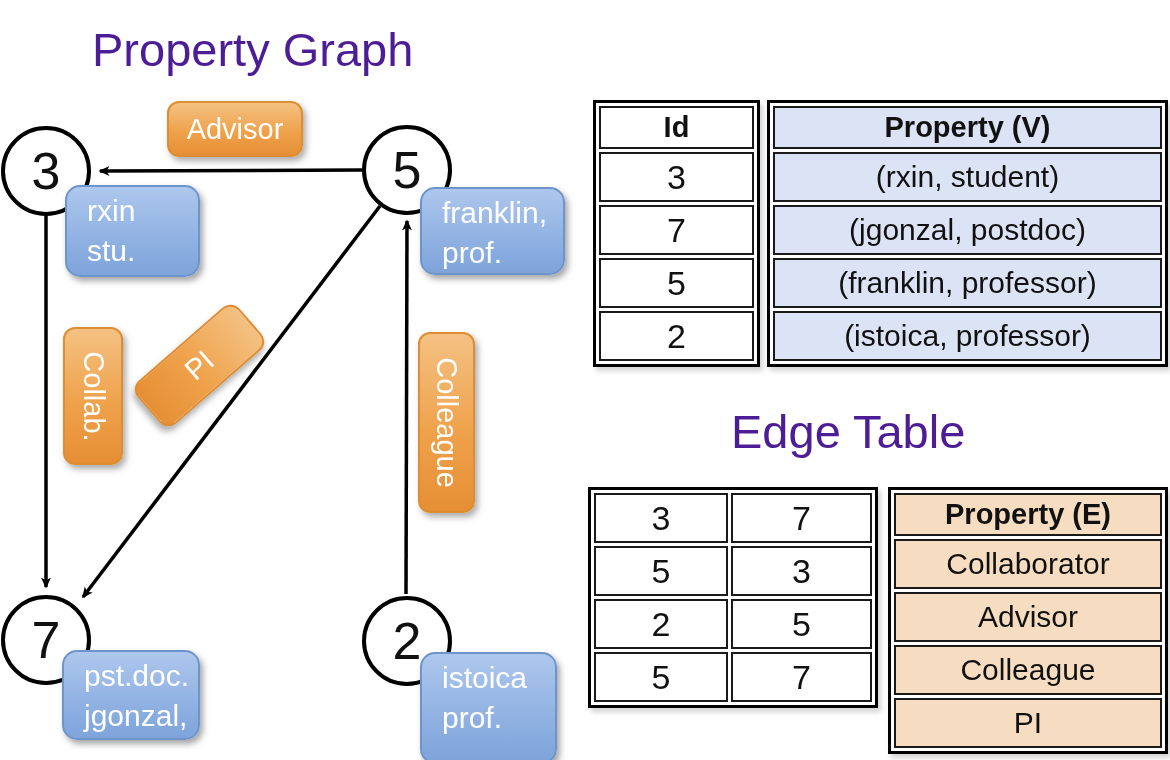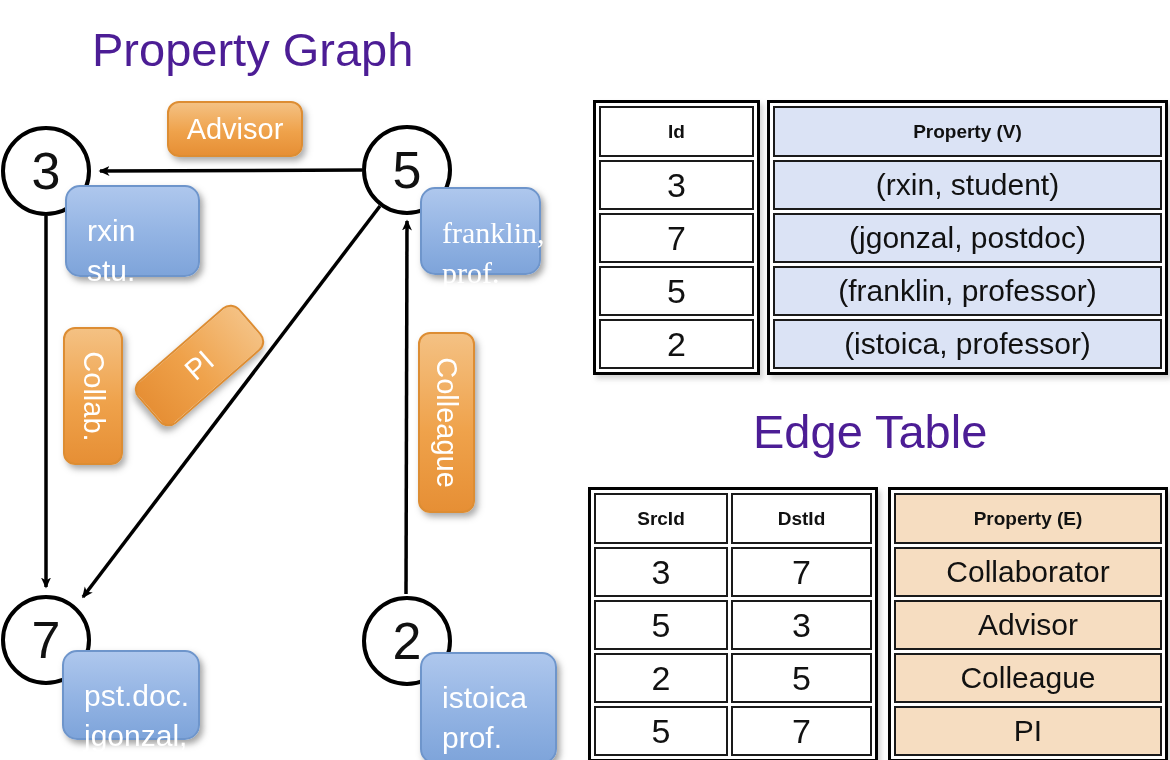--- a/index.html
+++ b/index.html
@@ -16,21 +16,21 @@
   
   .node {
     position:absolute; width:82px; height:82px; border:4px solid #000;
     border-radius:50%; background:#fff; display:flex; align-items:center;
     justify-content:center; font-size:52px; color:#111; z-index:3;
   }
 
   
   .callout {
     position:absolute; box-sizing:border-box; border-radius:15px;
-    padding:24px 6px 6px 20px; color:#fff; font-size:30px; line-height:1.32;
+    padding:4px 6px 6px 20px; color:#fff; font-size:30px; line-height:1.32;
     background:linear-gradient(#aec7ed,#92b3e3 55%,#7ea4da);
     border:2px solid #6e95cb; box-shadow:3px 4px 6px rgba(90,90,90,0.55);
     z-index:4;
   }
 
   
   .elabel {
     position:absolute; box-sizing:border-box; border-radius:12px;
     display:flex; align-items:center; justify-content:center; color:#fff;
     font-size:29px; background:linear-gradient(#f4c183,#efa24b 55%,#e68f35);
@@ -48,34 +48,34 @@
   .tbox {
     position:absolute; box-sizing:border-box; border:3px solid #000;
     background:#fff; padding:3px; display:flex; flex-direction:column; gap:3px;
     box-shadow:3px 4px 5px rgba(130,130,130,0.35);
   }
   .tbox .cell {
     box-sizing:border-box; border:2px solid #1a1a1a; height:50px;
     display:flex; align-items:center; justify-content:center;
     background:#fff; color:#111;
   }
-  .tbox .cell.hdr { height:51px; font-weight:bold; font-size:19px; }
+  .tbox .cell.hdr { height:43px; font-weight:bold; font-size:29px; }
   .tbox .cell.num { font-size:34px; }
   .tbox .cell.txt { font-size:30px; }
   .tbox.v-prop .cell { background:#dbe3f5; }
   .tbox.e-prop .cell { background:#f6ddc1; }
   .duo { display:grid; grid-template-columns:134px 1fr; gap:3px; }
 </style>
 </head>
 <body>
 
 <div class="canvas">
 
   <div class="sec-title" style="left:92px; top:22px;">Property Graph</div>
-  <div class="sec-title" style="left:753px; top:404px;">Edge Table</div>
+  <div class="sec-title" style="left:731px; top:404px;">Edge Table</div>
 
   <svg class="edges" width="580" height="760" viewBox="0 0 580 760">
     <defs>
       <marker id="arrow" markerWidth="13" markerHeight="12" refX="9.5" refY="5" orient="auto" markerUnits="userSpaceOnUse">
         <path d="M0,0 L11,5 L0,10 L3,5 Z" fill="#000"></path>
       </marker>
     </defs>
     <line x1="362" y1="170" x2="100" y2="171" stroke="#000" stroke-width="3.5" marker-end="url(#arrow)"></line>
     <line x1="46" y1="216" x2="46" y2="587" stroke="#000" stroke-width="3.5" marker-end="url(#arrow)"></line>
     <line x1="380" y1="206" x2="83" y2="597" stroke="#000" stroke-width="3.5" marker-end="url(#arrow)"></line>
@@ -92,21 +92,21 @@
     <span>7</span>
   </div>
   <div class="node" style="left:362px; top:596px;">
     <span>2</span>
   </div>
 
   <div class="callout" style="left:65px; top:185px; width:135px; height:92px;">
     <div>rxin</div>
     <div>stu.</div>
   </div>
-  <div class="callout" style="left:420px; top:187px; width:121px; height:88px;font-family:Liberation Serif, serif;">
+  <div class="callout" style="left:420px; top:187px; width:145px; height:88px;">
     <div>franklin,</div>
     <div>prof.</div>
   </div>
   <div class="callout" style="left:62px; top:650px; width:138px; height:90px;">
     <div>pst.doc.</div>
     <div>jgonzal,</div>
   </div>
   <div class="callout" style="left:420px; top:652px; width:137px; height:112px;">
     <div>istoica</div>
     <div>prof.</div>
@@ -136,24 +136,20 @@
   <div class="tbox v-prop" style="left:767px; top:100px; width:401px;">
     <div class="cell hdr">Property (V)</div>
     <div class="cell txt">(rxin, student)</div>
     <div class="cell txt">(jgonzal, postdoc)</div>
     <div class="cell txt">(franklin, professor)</div>
     <div class="cell txt">(istoica, professor)</div>
   </div>
 
   <div class="tbox" style="left:588px; top:487px; width:290px;">
     <div class="duo">
-      <div class="cell hdr">SrcId</div>
-      <div class="cell hdr">DstId</div>
-    </div>
-    <div class="duo">
       <div class="cell num">3</div>
       <div class="cell num">7</div>
     </div>
     <div class="duo">
       <div class="cell num">5</div>
       <div class="cell num">3</div>
     </div>
     <div class="duo">
       <div class="cell num">2</div>
       <div class="cell num">5</div>

